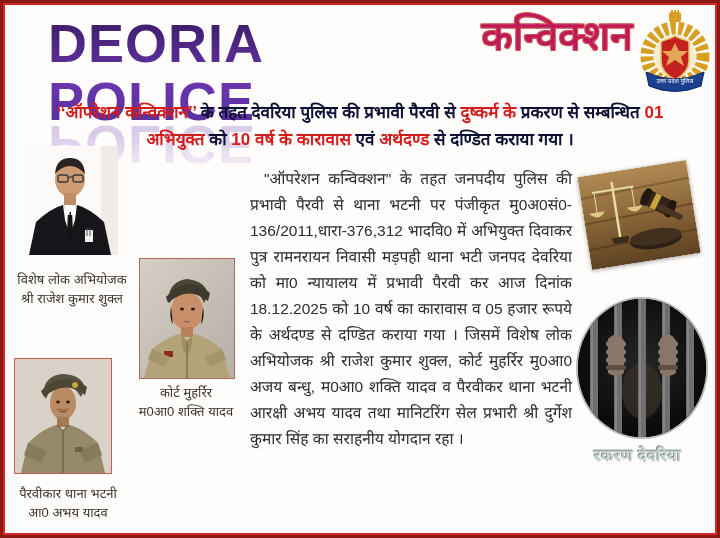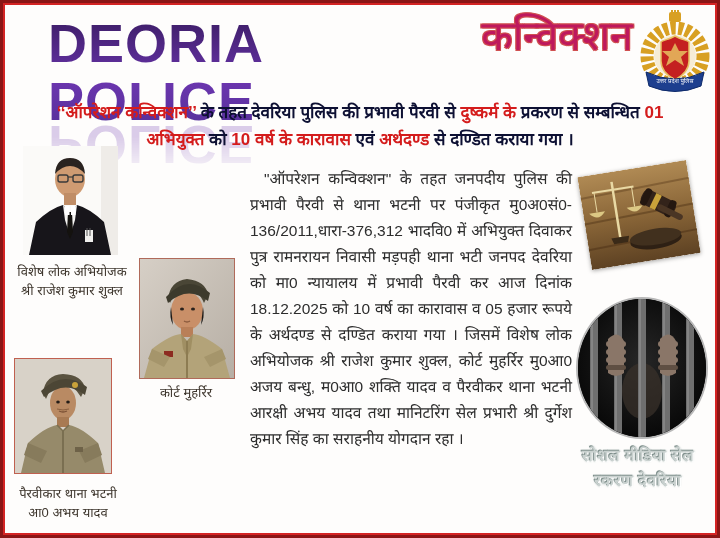--- a/index.html
+++ b/index.html
@@ -46,21 +46,21 @@
 
   
   .photo{position:absolute;overflow:hidden;background:#eee;}
   .photo svg{display:block;width:100%;height:100%;}
   .photo1{left:23px;top:146px;width:95px;height:109px;}
   .photo2{left:139px;top:258px;width:94px;height:119px;border:1px solid #b06a5a;}
   .photo3{left:14px;top:358px;width:96px;height:114px;border:1px solid #c06050;}
   .caption{
     position:absolute;text-align:center;font-size:13px;line-height:19px;color:#3d352c;
   }
-  .cap1{left:4px;top:262px;width:136px;}
+  .cap1{left:4px;top:270px;width:136px;}
   .cap2{left:126px;top:383px;width:120px;}
   .cap3{left:0px;top:484px;width:136px;}
 
   
   .body-text{
     position:absolute;left:250px;top:166px;width:322px;
     font-size:15.5px;line-height:26px;text-align:justify;color:#2d2d2d;
     text-indent:14px;z-index:3;
   }
 
@@ -172,20 +172,21 @@
     <path d="M4 119 L12 90 Q30 76 41 75 L47 82 L53 75 Q64 76 82 90 L90 119 Z" fill="#b3a379"></path>
     <path d="M41 75 L47 82 L53 75 L51 90 L47 98 L43 90 Z" fill="#a08f63"></path>
     <line x1="47" y1="82" x2="47" y2="119" stroke="#8d7c52" stroke-width="2"></line>
     <rect x="24" y="92" width="9" height="6" fill="#8d2b20"></rect>
     <path d="M12 90 L30 98 L24 108 L8 100 Z" fill="#a5956b"></path>
     <path d="M82 90 L64 98 L70 108 L86 100 Z" fill="#a5956b"></path>
   </svg>
 </div>
 <div class="caption cap2">
   <div>कोर्ट मुहर्रिर</div>
+  <div>म0आ0 शक्ति यादव</div>
 </div>
 
 <div class="photo photo3">
   <svg viewBox="0 0 96 114">
     <rect width="96" height="114" fill="#d8d2c8"></rect>
     <ellipse cx="48" cy="44" rx="13" ry="17" fill="#b98a63"></ellipse>
     <path d="M28 34 Q30 16 48 15 Q68 16 70 30 L66 38 Q58 24 46 25 Q36 26 31 40 Z" fill="#5a5340"></path>
     <path d="M26 32 Q48 10 72 28 L70 36 Q50 20 29 38 Z" fill="#4c4635"></path>
     <circle cx="60" cy="26" r="3" fill="#c9a23a"></circle>
     <ellipse cx="43" cy="43" rx="1.8" ry="1.5" fill="#241d18"></ellipse>
@@ -278,15 +279,14 @@
       <rect x="80" y="58" width="20" height="6" rx="3"></rect>
     </g>
     <g fill="#5f4f43">
       <rect x="28" y="66" width="20" height="5" rx="2.5"></rect>
       <rect x="80" y="66" width="20" height="5" rx="2.5"></rect>
     </g>
   </svg>
 </div>
 
 <div class="smc">
-  <div>सोशल मीडिया सेल</div>
   <div>रकरण देवरिया</div>
 </div>
 
 </body></html>

